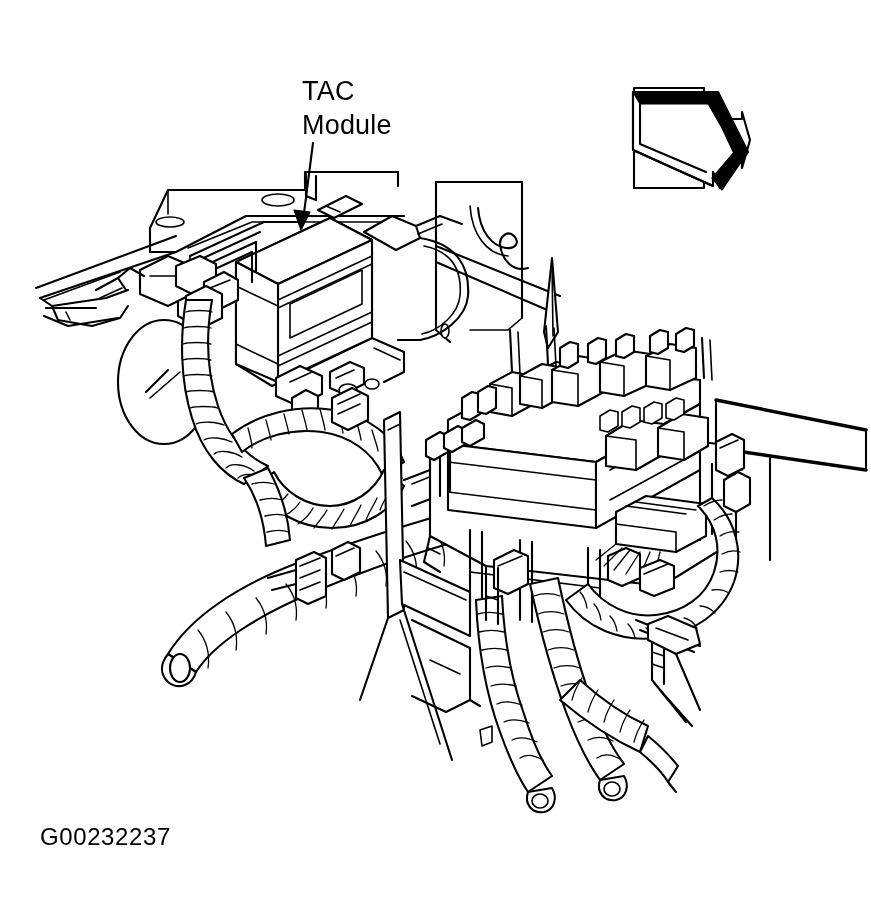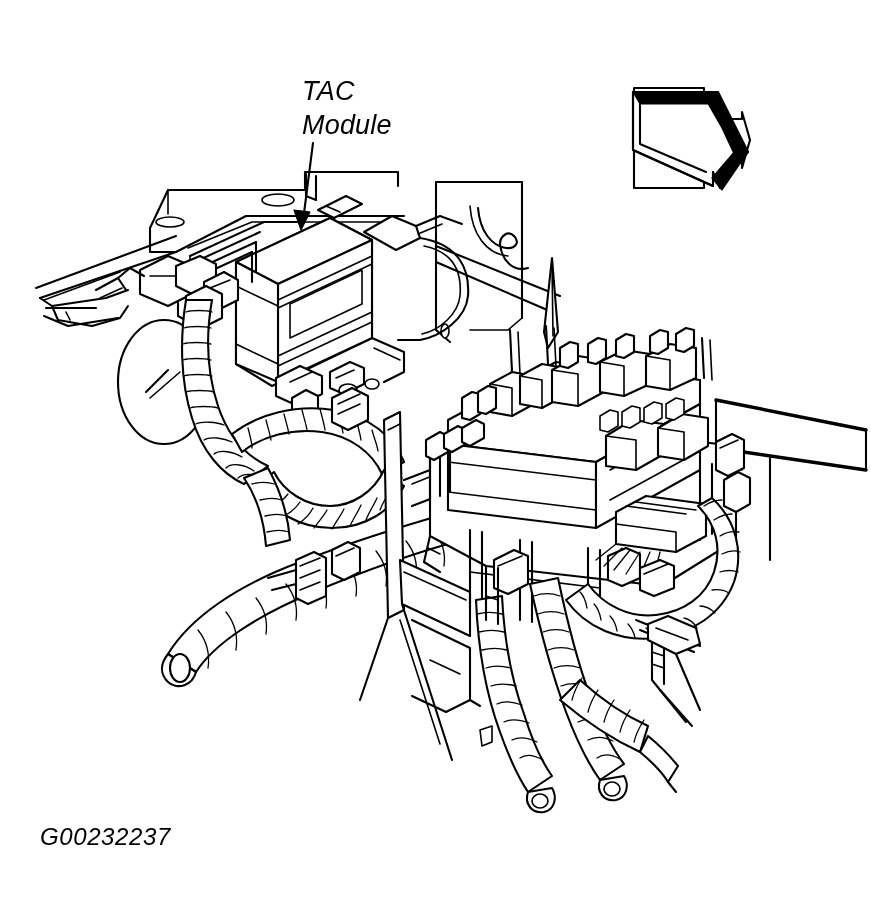--- a/index.html
+++ b/index.html
@@ -13,21 +13,20 @@
     position: relative;
     overflow: hidden;
     font-family: "Liberation Sans", sans-serif;
   }
   #figure-root {
     position: absolute;
     left: 0; top: 0;
     width: 721px;
     height: 921px;
     background: #ffffff;
-    font-style: italic;
   }
   #figure-svg {
     display: block;
     width: 871px;
     height: 921px;
   }
   .ln { fill: none; stroke: #000000; stroke-width: 2.1; stroke-linecap: round; stroke-linejoin: round; }
   .ln-thin { fill: none; stroke: #000000; stroke-width: 1.6; stroke-linecap: round; stroke-linejoin: round; }
   .ln-hair { fill: none; stroke: #000000; stroke-width: 1.3; stroke-linecap: round; stroke-linejoin: round; }
   .ln-bold { fill: none; stroke: #000000; stroke-width: 3.4; stroke-linecap: round; stroke-linejoin: round; }

